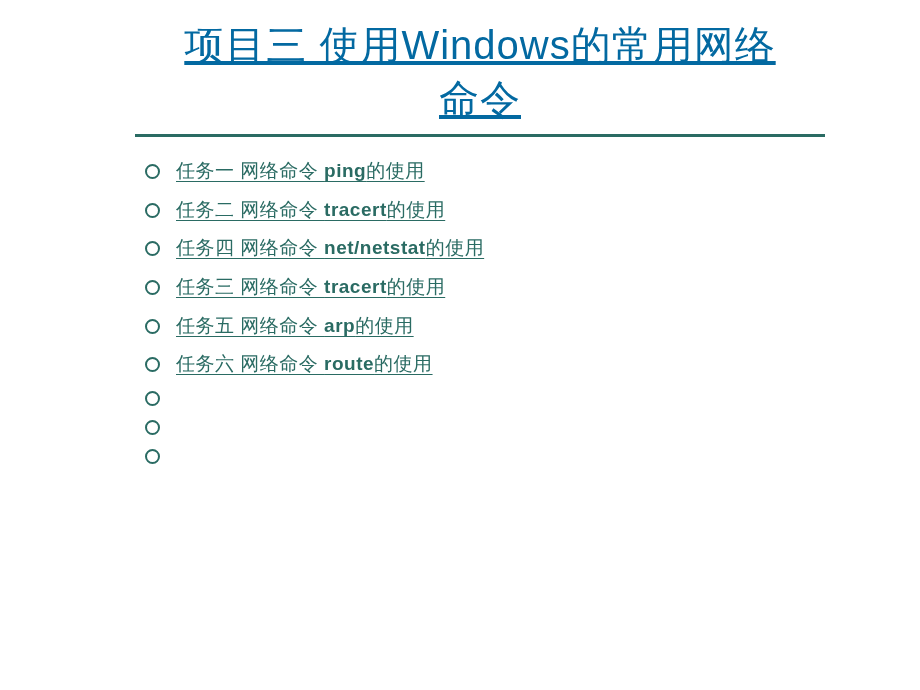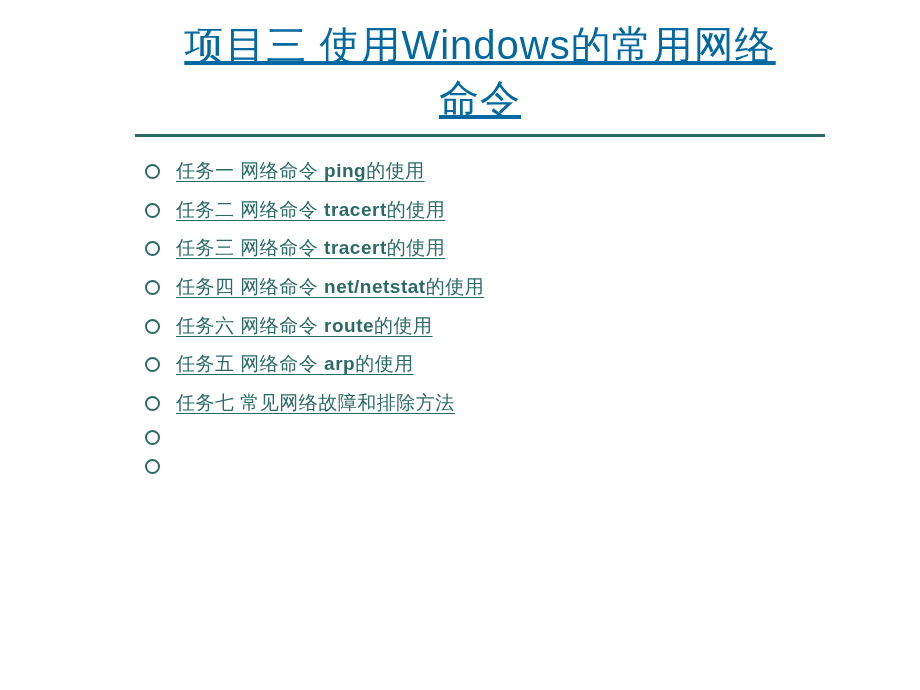--- a/index.html
+++ b/index.html
@@ -77,37 +77,36 @@
       <li class="list-item">
         <span class="bullet"></span>
         <a class="link"><span>任务一   网络命令 </span><span class="bold-part">ping</span><span>的使用</span></a>
       </li>
       <li class="list-item">
         <span class="bullet"></span>
         <a class="link"><span>任务二   网络命令 </span><span class="bold-part">tracert</span><span>的使用</span></a>
       </li>
       <li class="list-item">
         <span class="bullet"></span>
+        <a class="link"><span>任务四   网络命令 </span><span class="bold-part">net/netstat</span><span>的使用</span></a>
+      </li>
+      <li class="list-item">
+        <span class="bullet"></span>
         <a class="link"><span>任务三   网络命令 </span><span class="bold-part">tracert</span><span>的使用</span></a>
       </li>
       <li class="list-item">
         <span class="bullet"></span>
-        <a class="link"><span>任务四   网络命令 </span><span class="bold-part">net/netstat</span><span>的使用</span></a>
+        <a class="link"><span>任务五   网络命令 </span><span class="bold-part">arp</span><span>的使用</span></a>
       </li>
       <li class="list-item">
         <span class="bullet"></span>
         <a class="link"><span>任务六   网络命令 </span><span class="bold-part">route</span><span>的使用</span></a>
       </li>
       <li class="list-item">
         <span class="bullet"></span>
-        <a class="link"><span>任务五   网络命令 </span><span class="bold-part">arp</span><span>的使用</span></a>
-      </li>
-      <li class="list-item">
-        <span class="bullet"></span>
-        <a class="link"><span>任务七   常见网络故障和排除方法</span><span class="bold-part"></span><span></span></a>
       </li>
       <li class="list-item">
         <span class="bullet"></span>
       </li>
       <li class="list-item">
         <span class="bullet"></span>
       </li>
     </ul>
   </div>
 </div>

